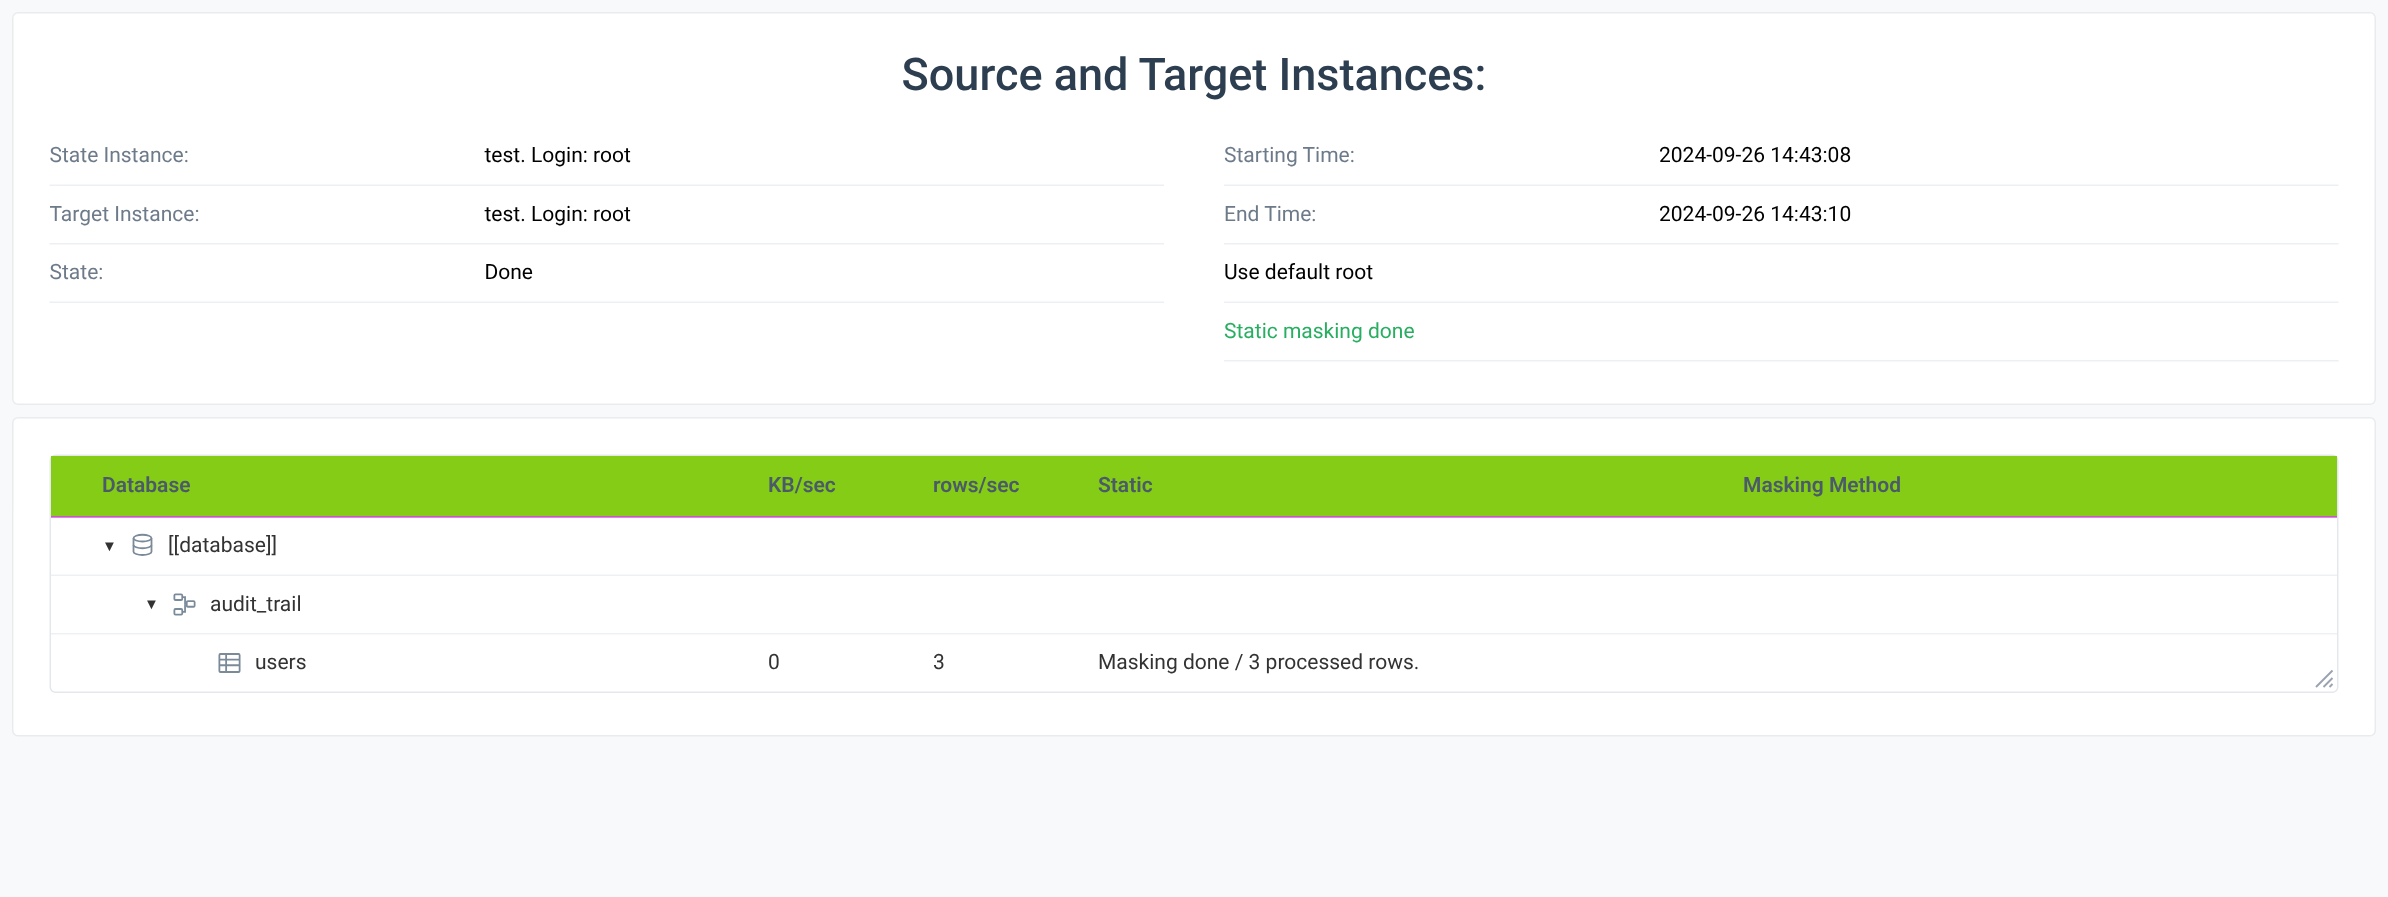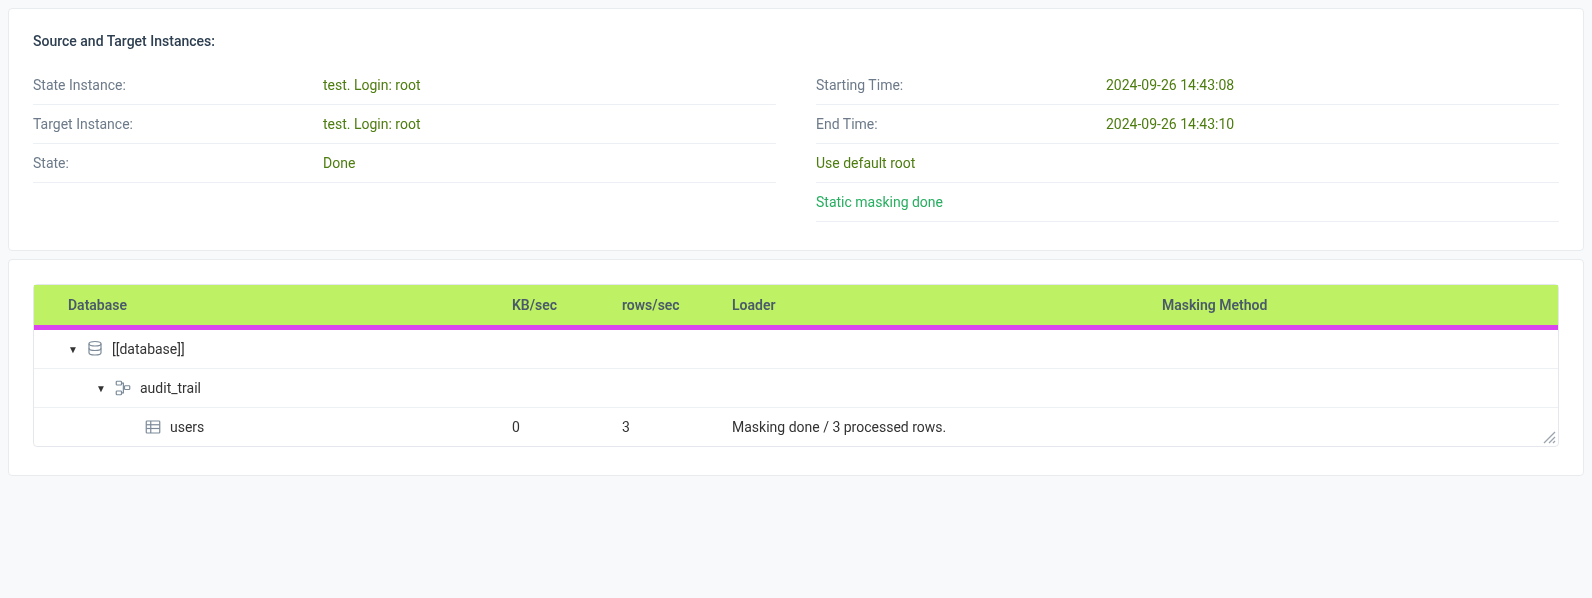--- a/index.html
+++ b/index.html
@@ -11,24 +11,25 @@
     padding: 0;
   }
   .panel {
     background: #fff;
     border: 1px solid #e9ecef;
     border-radius: 4px;
     margin: 8px;
     padding: 24px 24px 28px 24px;
   }
   .panel h2 {
-    font-size: 14px;
+    font-size: 30px;
     font-weight: 500;
     color: #2c3e50;
     margin-bottom: 28px;
+    text-align: center;
   }
   .info-grid {
     display: flex;
     gap: 40px;
   }
   .info-col {
     flex: 1;
   }
   .info-row {
     display: flex;
@@ -36,41 +37,41 @@
     border-bottom: 1px solid #eceff3;
     padding: 11px 0;
   }
   .info-row:first-child { padding-top: 0; }
   .info-label {
     color: #6c7a89;
     width: 290px;
     flex-shrink: 0;
   }
   .info-value {
-    color: #4d7c0f;
+    color: #000000;
   }
   .status-green { color: #27ae60; }
   
   
   .table-wrap {
     border: 1px solid #e4e8ec;
     border-radius: 4px;
     position: relative;
   }
   table {
     width: 100%;
     border-collapse: collapse;
   }
   thead th {
-    background: #bef264;
+    background: #84cc16;
     color: #4a5a6a;
     font-weight: 600;
     text-align: left;
     padding: 12px 14px;
-    border-bottom: 5px solid #d946ef;
+    border-bottom: 1px solid #d946ef;
     font-size: 14px;
   }
   tbody td {
     padding: 10px 14px;
     border-bottom: 1px solid #eef1f4;
     color: #333;
     vertical-align: middle;
   }
   tbody tr:last-child td { border-bottom: none; }
   .tree-cell { display: flex; align-items: center; gap: 8px; }
@@ -138,21 +139,21 @@
 </div>
 
 <div class="panel">
   <div class="table-wrap">
     <table>
       <thead>
         <tr>
           <th class="col-db">Database</th>
           <th class="col-num">KB/sec</th>
           <th class="col-num">rows/sec</th>
-          <th class="col-status">Loader</th>
+          <th class="col-status">Static</th>
           <th class="col-mask">Masking Method</th>
         </tr>
       </thead>
       <tbody>
         <tr>
           <td class="col-db">
             <div class="tree-cell">
               <span class="tree-toggle">▼</span>
               <svg class="icon-svg" viewBox="0 0 24 24" fill="none" stroke="currentColor" stroke-width="1.6">
                 <ellipse cx="12" cy="5" rx="8" ry="3"></ellipse>

